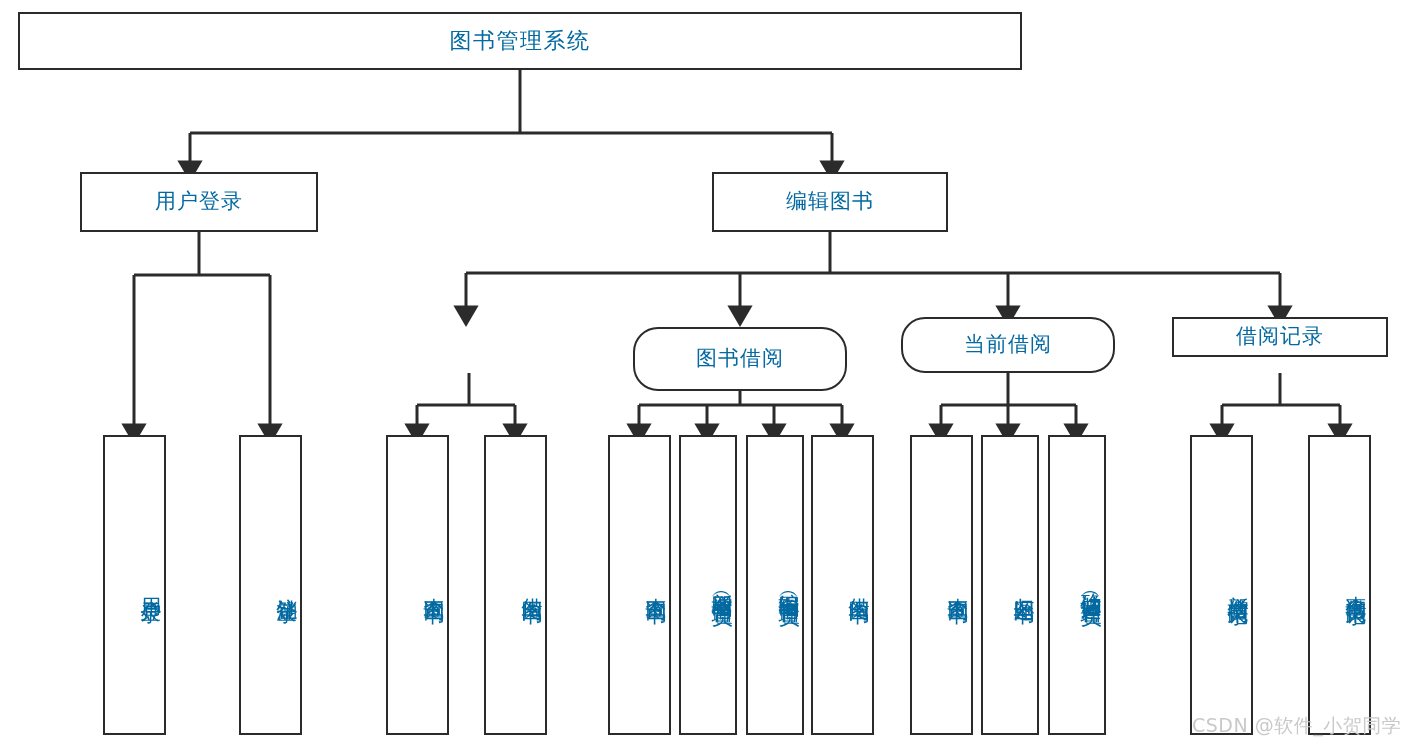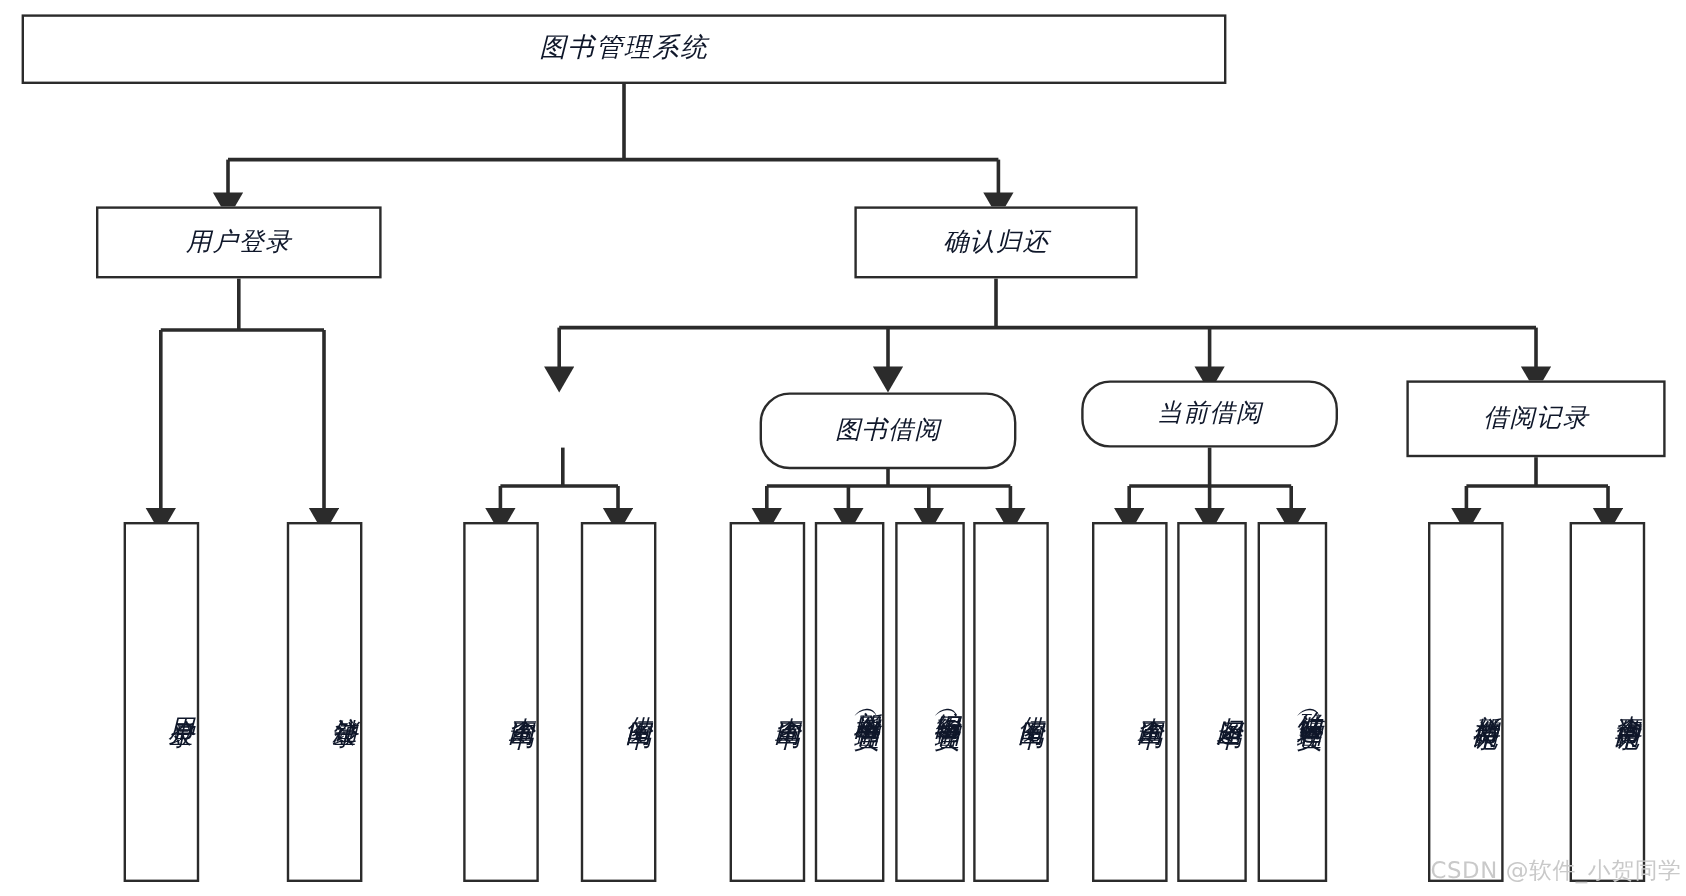--- a/index.html
+++ b/index.html
@@ -27,22 +27,21 @@
     pointer-events: none;
   }
   .node {
     position: absolute;
     box-sizing: border-box;
     background: #ffffff;
     border: 2.5px solid #2b2b2b;
     display: flex;
     align-items: center;
     justify-content: center;
-    color: #0f172a;
-    font-style: italic;
+    color: #0369a1;
   }
   .node-h {
     font-size: 21px;
     letter-spacing: 1px;
     line-height: 1.1;
     white-space: nowrap;
   }
   .node-root {
     font-size: 22px;
     letter-spacing: 1.5px;
@@ -128,33 +127,33 @@
 
   <div class="node node-h node-root" style="left:18px; top:12px; width:1004px; height:58px;">
     <span>图书管理系统</span>
   </div>
 
   <div class="node node-h" style="left:80px; top:172px; width:238px; height:60px;">
     <span>用户登录</span>
   </div>
 
   <div class="node node-h" style="left:712px; top:172px; width:236px; height:60px;">
-    <span>确认归还</span>
+    <span>编辑图书</span>
   </div>
 
 
   <div class="node node-h" style="left:633px; top:327px; width:214px; height:64px;border-radius:25px;">
     <span>图书借阅</span>
   </div>
 
   <div class="node node-h" style="left:901px; top:317px; width:214px; height:56px;border-radius:24px;">
     <span>当前借阅</span>
   </div>
 
-  <div class="node node-h" style="left:1172px; top:317px; width:216px; height:64px;">
+  <div class="node node-h" style="left:1172px; top:317px; width:216px; height:40px;">
     <span>借阅记录</span>
   </div>
 
   <div class="node node-v" style="left:103px; top:435px; width:63px; height:300px;">
     <span>用户登录</span>
   </div>
 
   <div class="node node-v" style="left:239px; top:435px; width:63px; height:300px;">
     <span>注销登录</span>
   </div>

